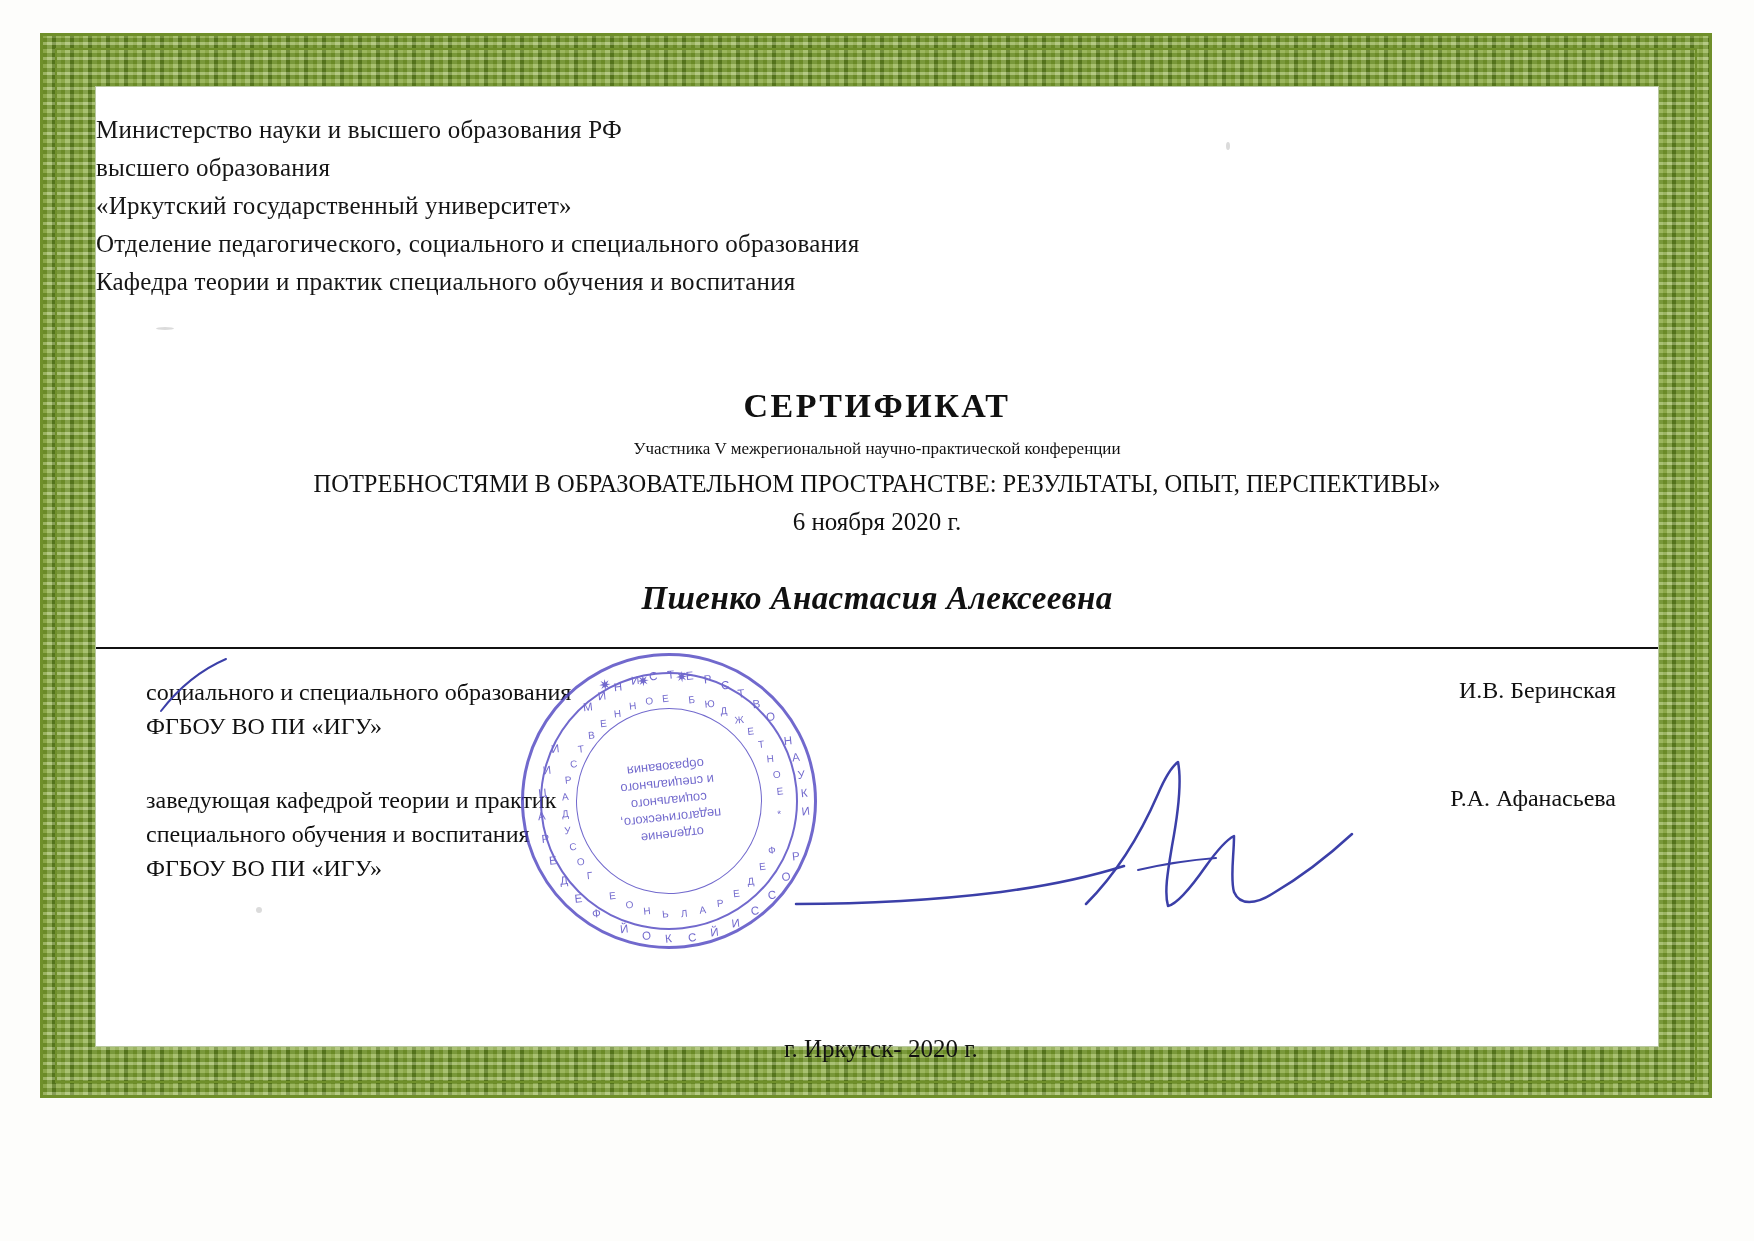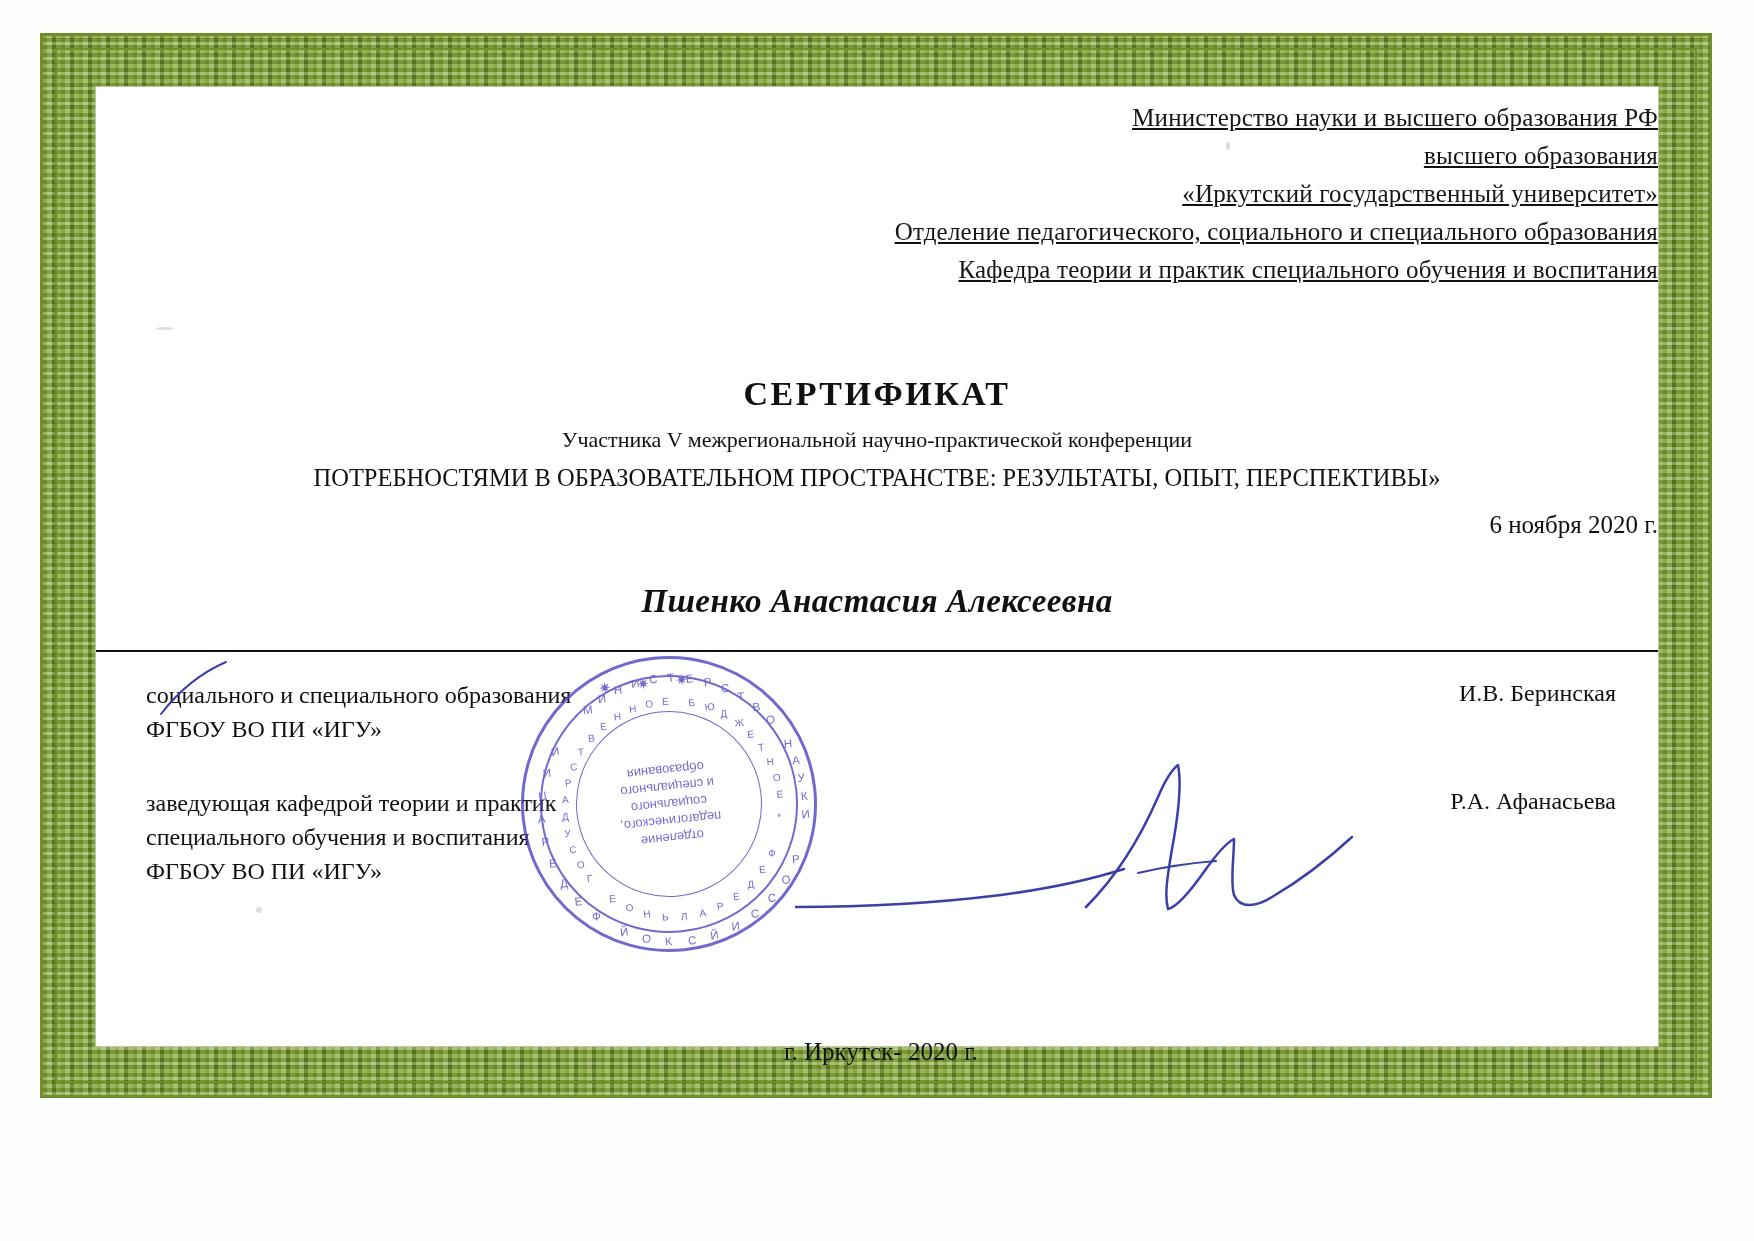--- a/index.html
+++ b/index.html
@@ -66,55 +66,53 @@
     top: 86px;
     width: 1564px;
     height: 961px;
     background: #ffffff;
     box-sizing: border-box;
     border: 1px solid #b9c9a0;
   }
 
   
   .header {
-    padding-top: 12px;
-    text-align: right;
-    text-decoration: underline;
+    padding-top: 24px;
+    text-align: left;
   }
   .header-line {
     font-size: 25px;
     line-height: 38px;
     color: #161616;
     letter-spacing: 0.2px;
   }
 
   
   .title-block {
     margin-top: 86px;
     text-align: center;
   }
   .cert-title {
     font-size: 34px;
     font-weight: bold;
     letter-spacing: 2.5px;
   }
   .cert-subtitle {
     margin-top: 14px;
-    font-size: 22px;
+    font-size: 17px;
   }
   .conf-name {
     margin-top: 8px;
     font-size: 24.5px;
     line-height: 33px;
     padding: 0 10px;
   }
   .conf-date {
-    margin-top: 17px;
+    margin-top: 8px;
     font-size: 25px;
-    text-align: right;
   }
 
   .recipient {
     margin-top: 44px;
     text-align: center;
     font-size: 33px;
     font-weight: bold;
     font-style: italic;
     letter-spacing: 0.4px;
   }

